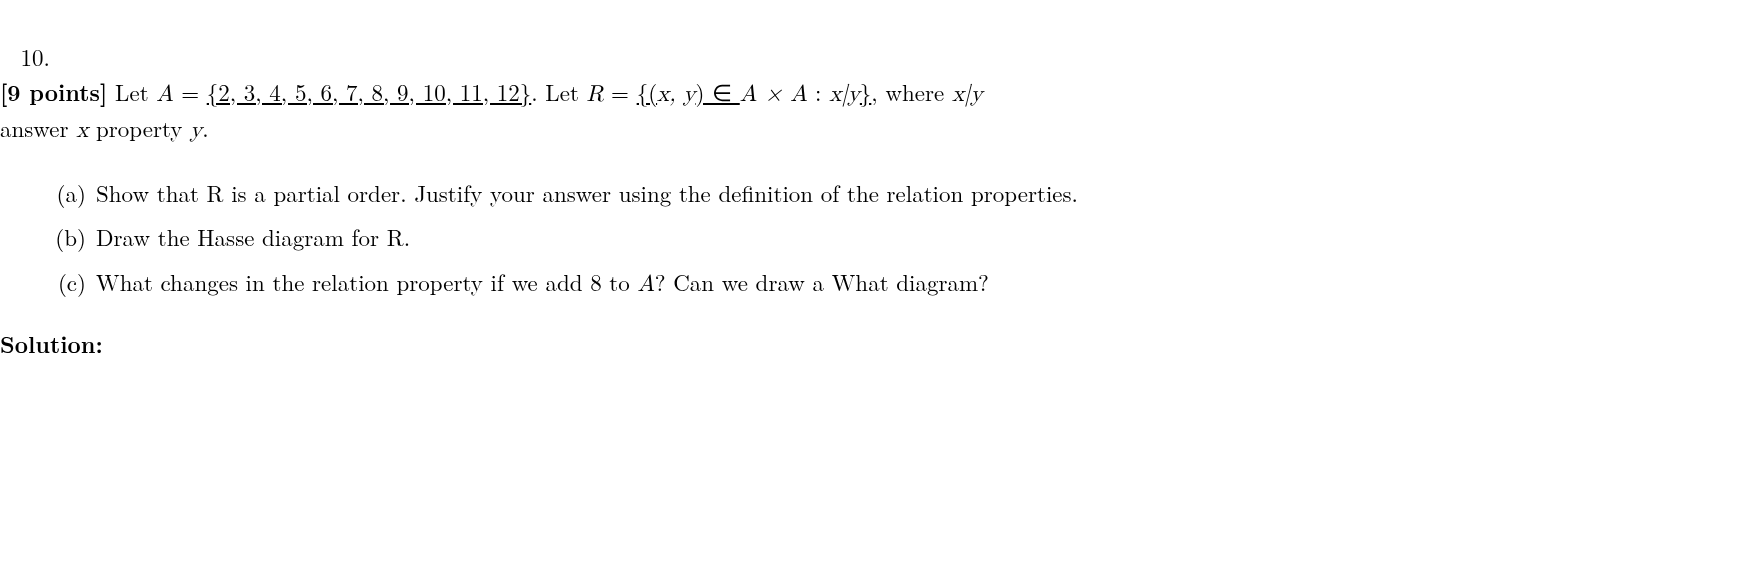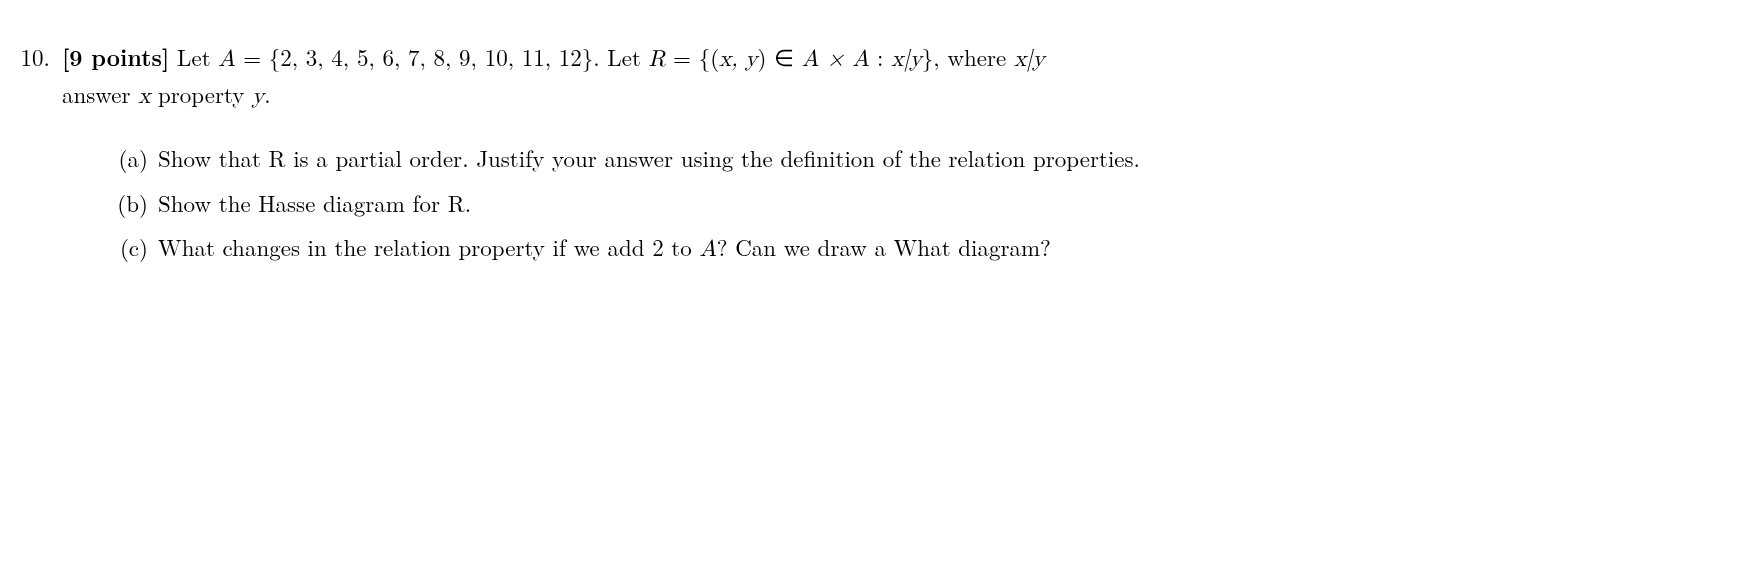--- a/index.html
+++ b/index.html
@@ -7,20 +7,21 @@
       font-size: 23px;
       line-height: 1.5;
       color: #000;
       background: #fff;
       margin: 0;
       padding: 40px 20px 40px 0;
     }
     .problem {
       display: flex;
       align-items: flex-start;
+      flex-direction: column;
     }
     .problem-number {
       width: 50px;
       text-align: right;
       padding-right: 12px;
       flex-shrink: 0;
     }
     .problem-body {
       flex: 1;
       padding-right: 40px;
@@ -51,20 +52,21 @@
       flex: 1;
     }
     .solution-label {
       font-weight: bold;
     }
     .bold {
       font-weight: bold;
     }
     .set-brace {
       font-style: normal;
+      text-decoration: underline;
     }
   </style>
 </head>
 <body>
 
 <div class="problem">
   <div class="problem-number">10.</div>
   <div class="problem-body">
     <div class="statement">
       <span class="bold">[9 points]</span><span> Let </span><span class="math">A</span><span> = </span><span class="set-brace">{2, 3, 4, 5, 6, 7, 8, 9, 10, 11, 12}</span><span>.  Let </span><span class="math">R</span><span> = </span><span class="set-brace">{(</span><span class="math">x, y</span><span class="set-brace">) ∈ </span><span class="math">A × A</span><span> : </span><span class="math">x|y</span><span class="set-brace">}</span><span>, where </span><span class="math">x|y</span>
@@ -72,24 +74,25 @@
       <span>answer </span><span class="math">x</span><span> property </span><span class="math">y</span><span>.</span>
     </div>
 
     <div class="subparts">
       <div class="subpart">
         <div class="sub-label">(a)</div>
         <div class="sub-text">Show that R is a partial order.  Justify your answer using the definition of the relation properties.</div>
       </div>
       <div class="subpart">
         <div class="sub-label">(b)</div>
-        <div class="sub-text">Show the Hasse diagram for R.</div>
+        <div class="sub-text">Draw the Hasse diagram for R.</div>
       </div>
       <div class="subpart">
         <div class="sub-label">(c)</div>
         <div class="sub-text">
-          <span>What changes in the relation property if we add 2 to </span><span class="math">A</span><span>?  Can we draw a What diagram?</span>
+          <span>What changes in the relation property if we add 8 to </span><span class="math">A</span><span>?  Can we draw a What diagram?</span>
         </div>
       </div>
     </div>
 
+    <div class="solution-label">Solution:</div>
   </div>
 </div>
 
 </body></html>

